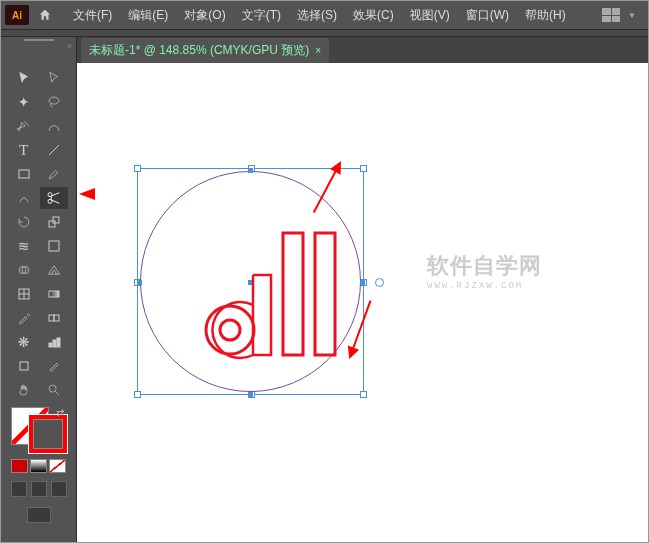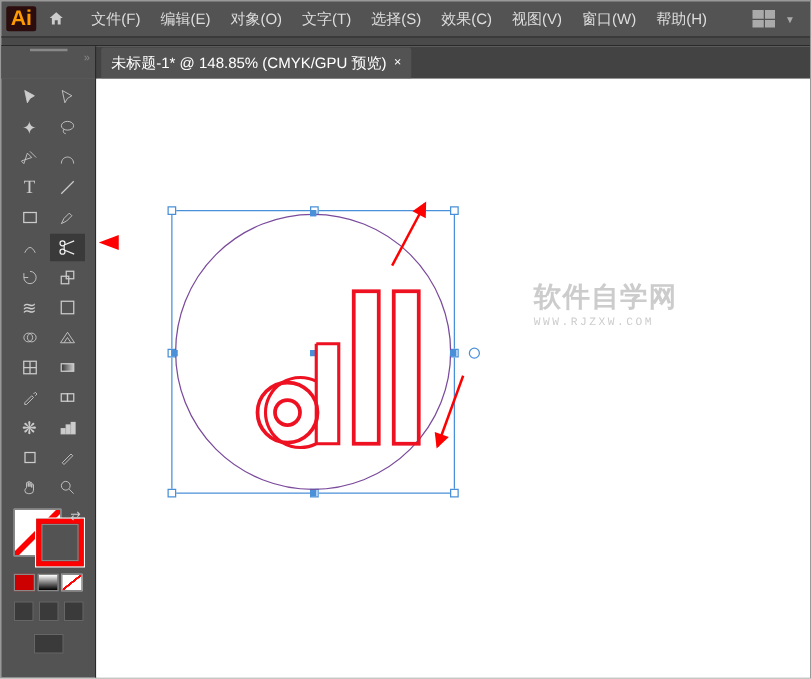--- a/index.html
+++ b/index.html
@@ -1,34 +1,34 @@
 <!DOCTYPE html>
 <html><head>
 <meta charset="utf-8">
 <style>
 * { box-sizing: border-box; margin: 0; padding: 0; font-family: "Microsoft YaHei", sans-serif; }
 body { background: #fff; width: 649px; height: 543px; overflow: hidden; position: relative; }
 .app { width: 649px; height: 543px; background: #fff; position: relative; border: 1px solid #999; }
 
 
 .menubar { height: 28px; background: #535353; display: flex; align-items: center; padding: 0 4px; color: #ddd; font-size: 12px; }
-.ai-logo { width: 24px; height: 20px; background: #2b0d0d; color: #ff9a00; font-weight: bold; display: flex; align-items: center; justify-content: center; margin-right: 6px; font-size: 17px; border-radius: 2px; }
+.ai-logo { width: 24px; height: 20px; background: #2b0d0d; color: #ff9a00; font-weight: bold; display: flex; align-items: center; justify-content: center; margin-right: 6px; font-size: 10px; border-radius: 2px; }
 .home-icon { width: 20px; height: 20px; display: flex; align-items: center; justify-content: center; margin-right: 10px; }
 .menu-item { padding: 0 8px; cursor: pointer; white-space: nowrap; }
 .menu-spacer { flex: 1; }
 .menu-right { display: flex; align-items: center; gap: 8px; padding-right: 8px; }
 
 
 .controlbar { height: 8px; background: #4a4a4a; border-top: 1px solid #2a2a2a; border-bottom: 1px solid #2a2a2a; }
 
 
 .tabbar-row { display: flex; height: 26px; background: #434343; }
 .tool-top-gap { width: 76px; background: #535353; border-right: 1px solid #2a2a2a; }
 .tabbar { flex: 1; display: flex; align-items: center; padding-left: 4px; }
-.tab { background: #535353; color: #ffffff; font-size: 12px; padding: 4px 8px; display: flex; align-items: center; gap: 6px; border-radius: 2px 2px 0 0; }
+.tab { background: #535353; color: #86efac; font-size: 12px; padding: 4px 8px; display: flex; align-items: center; gap: 6px; border-radius: 2px 2px 0 0; }
 .tab-close { font-size: 10px; cursor: pointer; }
 
 
 .main-row { display: flex; height: calc(543px - 28px - 8px - 26px - 2px); }
 
 
 .toolbox-wrap { width: 76px; background: #535353; border-right: 1px solid #2a2a2a; display: flex; flex-direction: column; align-items: center; padding-top: 4px; }
 .tool-grid { display: grid; grid-template-columns: 28px 28px; gap: 2px; }
 .tool { width: 28px; height: 22px; display: flex; align-items: center; justify-content: center; color: #ccc; font-size: 14px; cursor: pointer; }
 .tool.selected { background: #3a3a3a; }
@@ -64,21 +64,21 @@
 .text-art { position: absolute; }
 .text-art svg path { fill: none; stroke: #e12; stroke-width: 2.5; }
 
 
 .arrow { position: absolute; width: 2px; background: #f00; transform-origin: top center; }
 .arrow::before { content:""; position:absolute; top:-2px; left:-5px; width:0; height:0; border-left:6px solid transparent; border-right:6px solid transparent; border-bottom:12px solid #f00; }
 
 .hint-arrow { position: absolute; width: 0; height: 0; border-top: 6px solid transparent; border-bottom: 6px solid transparent; border-right: 16px solid #f00; }
 
 
-.watermark { position: absolute; color: #ccc; font-family: Arial; text-align: left; }
+.watermark { position: absolute; color: #ccc; font-family: Arial; text-align: left; margin-top: 28px; }
 .watermark .line1 { font-size: 22px; font-weight: bold; letter-spacing: 1px; }
 .watermark .line2 { font-size: 9px; letter-spacing: 2px; font-family: Liberation Mono, monospace; }
 </style>
 </head>
 <body>
 
 <div class="app">
 
   <div class="menubar">
     <div class="ai-logo">Ai</div>

